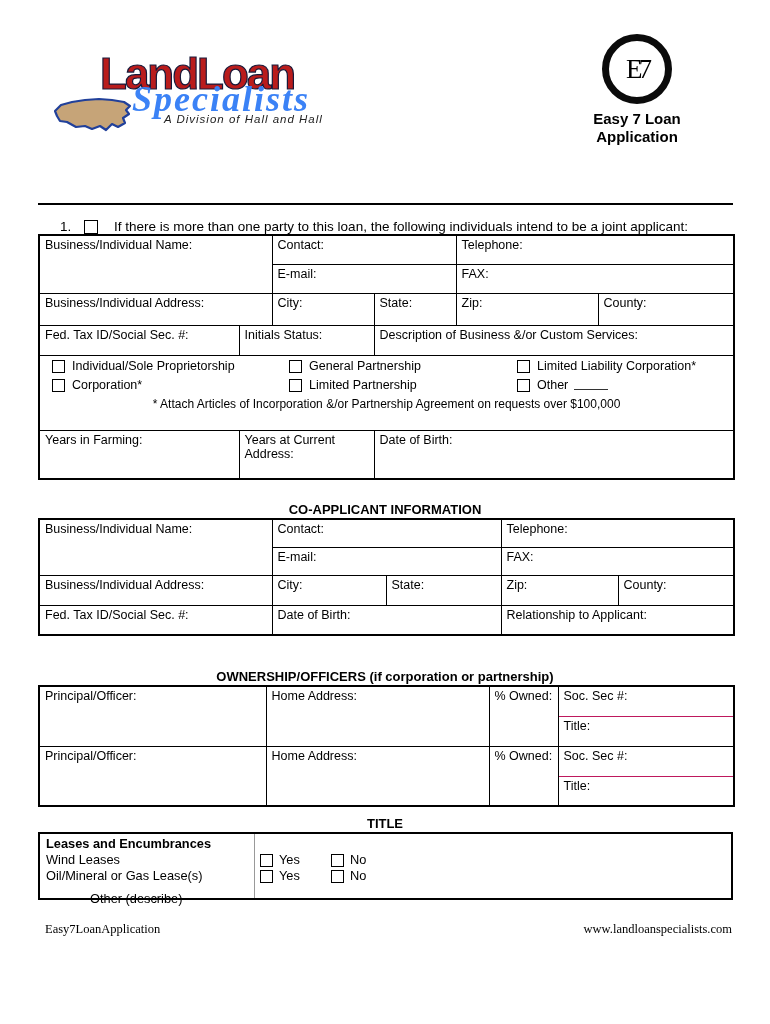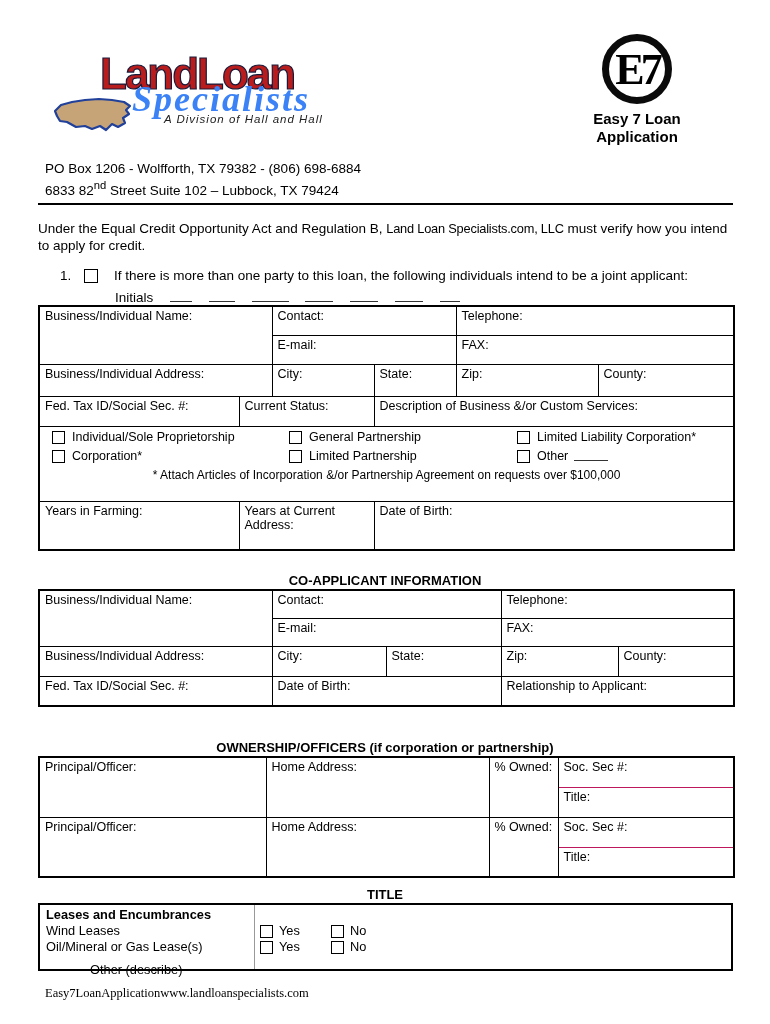--- a/index.html
+++ b/index.html
@@ -20,21 +20,21 @@
     font-style:italic; font-weight:bold; font-size:36px; letter-spacing:2px; color:#3b82f6;
     line-height:38px;
   }
   .tagline { margin-top:-5px; margin-left:112px; font-style:italic; font-size:11.5px; color:#222; letter-spacing:1px; }
   .usmap { position:absolute; left:0px; top:44px; }
   .e7 { position:absolute; left:552px; top:34px; width:170px; text-align:center; }
   .e7-circle {
     width:56px; height:56px; border:7px solid #0b0b0b; border-radius:50%;
     margin:0 auto; display:flex; align-items:center; justify-content:center;
   }
-  .e7-mono { font-size:44px; font-weight:bold; letter-spacing:-4px; font-family:"Liberation Serif", serif;text-align:center; }
+  .e7-mono { font-size:27px; font-weight:normal; letter-spacing:-4px; font-family:"Liberation Serif", serif;text-align:center; }
   .e7-caption { margin-top:6px; font-weight:bold; font-size:15px; line-height:18px; }
   .address { position:absolute; left:45px; top:161px; font-size:13.5px; line-height:16px; }
   .rule { border:none; border-top:2px solid #000; margin:0 37px 0 38px; }
   
   .intro { margin:15px 38px 0 38px; font-size:13.5px; line-height:17px; }
   .intro .company { font-size:12.8px; letter-spacing:-0.2px; }
   .item1 { margin:14px 38px 0 60px; font-size:13.5px; }
   .item1-row { display:flex; align-items:flex-start; }
   .item1-num { width:24px; }
   .cb {
@@ -69,22 +69,22 @@
   }
   .title-divider { position:absolute; left:214px; top:0; bottom:0; width:0; border-left:1px solid #999; }
   .tb-head { font-weight:bold; }
   .tb-row { display:flex; align-items:center; }
   .tb-label { width:214px; flex:none; }
   .tb-cb { width:11px; height:11px; margin-right:6px; }
   .tb-yes { width:52px; }
   .tb-other { margin-top:7px;margin-left:44px; }
   
   .footer {
-    position:absolute; left:45px; right:38px; top:986px; display:flex;
-    font-family:"Liberation Serif", serif; font-size:12.5px;
+    position:absolute; left:45px; right:38px; top:922px; display:flex;
+    justify-content:space-between; font-family:"Liberation Serif", serif; font-size:12.5px;
   }
 </style>
 </head>
 <body>
 
 <div class="page">
 
   <div class="header">
     <div class="logo">
       <svg class="usmap" width="82" height="44" viewBox="0 0 82 44">
@@ -96,44 +96,29 @@
     </div>
     <div class="e7">
       <div class="e7-circle">
         <span class="e7-mono">E7</span>
       </div>
       <div class="e7-caption">
         <div>Easy 7 Loan</div>
         <div>Application</div>
       </div>
     </div>
-    <div class="address">
-      <div>PO Box 1206  -   Wolfforth, TX 79382  -  (806) 698-6884</div>
-      <div><span>6833 82</span><sup>nd</sup><span> Street Suite 102  –  Lubbock, TX 79424</span></div>
-    </div>
   </div>
   <hr class="rule">
 
-  <p class="intro"><span>Under the Equal Credit Opportunity Act and Regulation B, </span><span class="company">Land Loan Specialists.com, LLC</span><span> must verify how you intend to apply for credit.</span></p>
 
   <div class="item1">
     <div class="item1-row">
       <span class="item1-num">1.</span>
       <span class="cb item1-cb"></span>
       <span>If there is more than one party to this loan, the following individuals intend to be a joint applicant:</span>
-    </div>
-    <div class="initials-line">
-      <span>Initials</span>
-      <span class="blank" style="width:22px"></span>
-      <span class="blank" style="width:26px"></span>
-      <span class="blank" style="width:37px"></span>
-      <span class="blank" style="width:28px"></span>
-      <span class="blank" style="width:28px"></span>
-      <span class="blank" style="width:28px"></span>
-      <span class="blank" style="width:20px"></span>
     </div>
   </div>
 
   <table>
     <colgroup>
         <col style="width:200px">
         <col style="width:33px">
         <col style="width:102px">
         <col style="width:82px">
         <col style="width:142px">
@@ -151,21 +136,21 @@
     </tr>
     <tr class="h32">
       <td colspan="2">Business/Individual Address:</td>
       <td>City:</td>
       <td>State:</td>
       <td>Zip:</td>
       <td>County:</td>
     </tr>
     <tr class="h30">
       <td>Fed. Tax ID/Social Sec. #:</td>
-      <td colspan="2">Current Status:</td>
+      <td colspan="2">Initials Status:</td>
       <td colspan="3">Description of Business &amp;/or Custom Services:</td>
     </tr>
     <tr>
       <td colspan="6" class="cbcell">
         <div class="cbrow">
           <span class="opt opt1">
                 <span class="cb"></span>
                 <span>Individual/Sole Proprietorship</span>
               </span>
           <span class="opt opt2">

